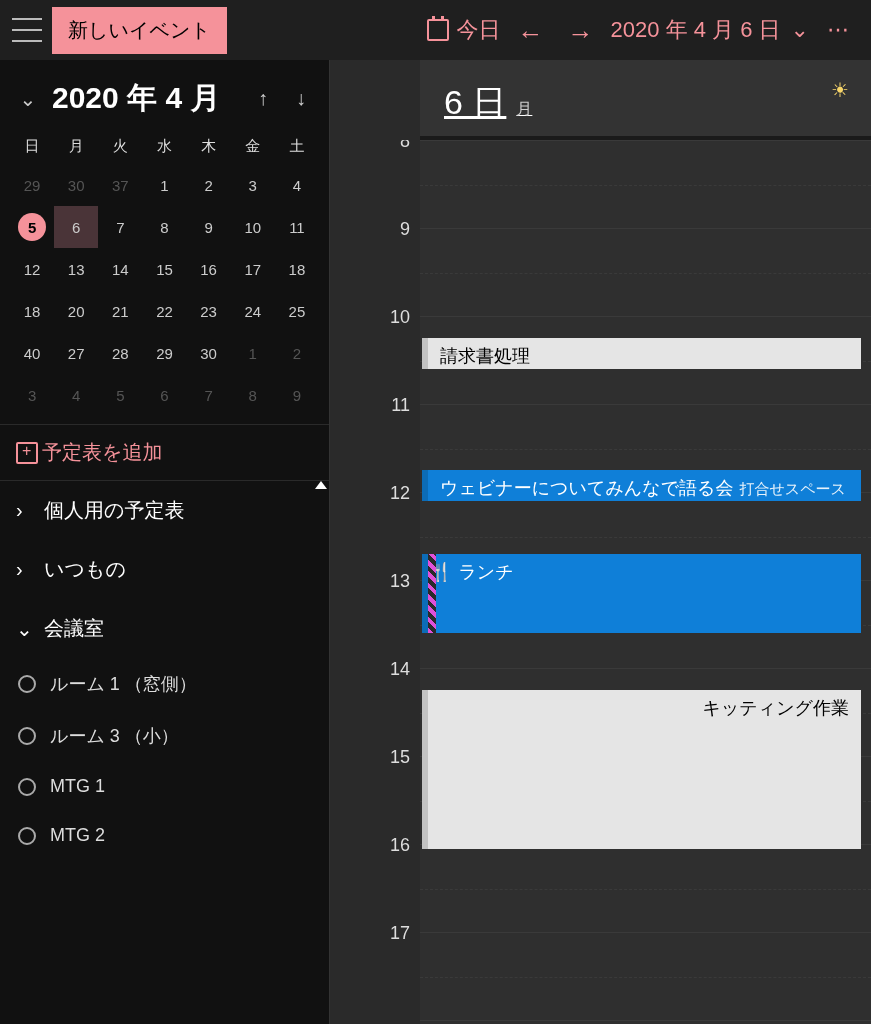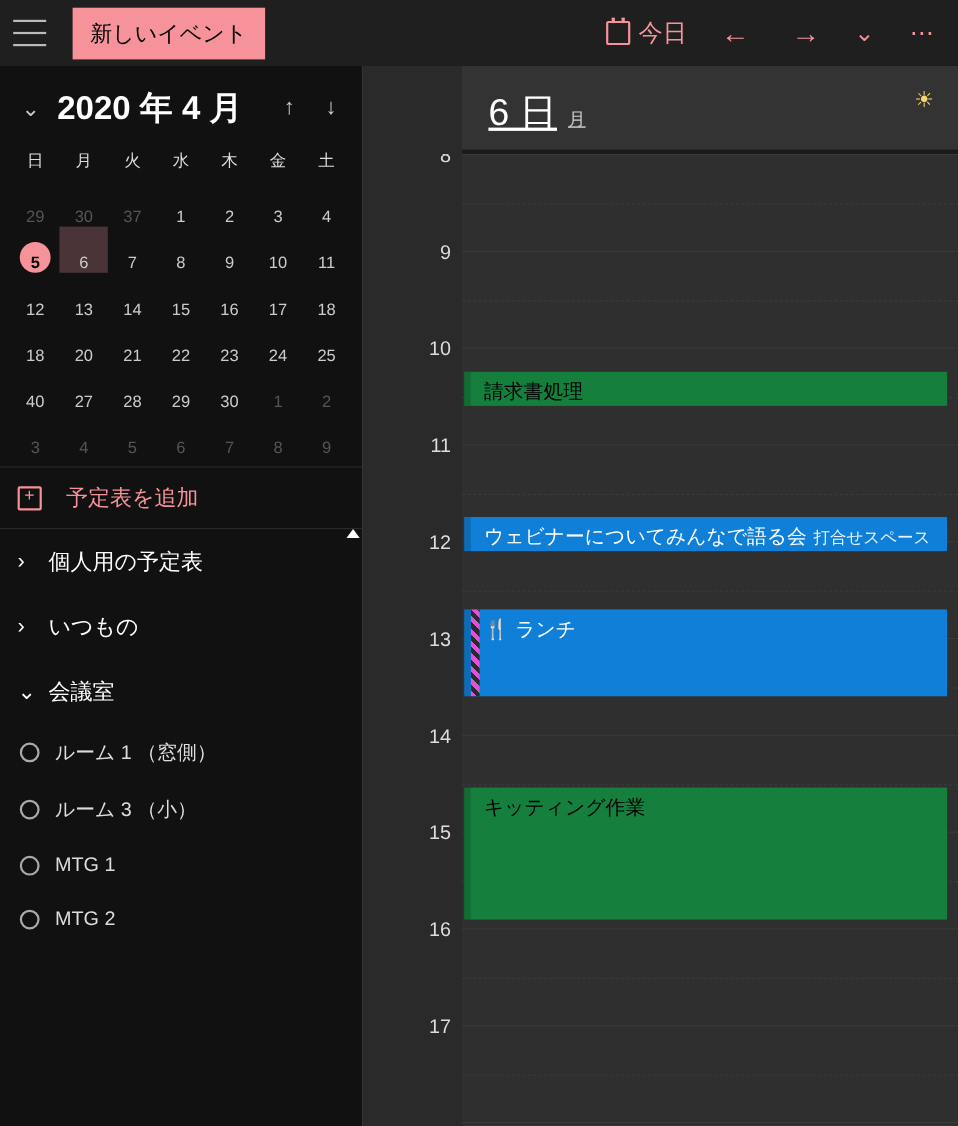--- a/index.html
+++ b/index.html
@@ -6,21 +6,21 @@
 body {
   width: 871px; height: 1024px;
   background: #1f1f1f; color: #fff;
   font-family: "Segoe UI", "Yu Gothic UI", "Meiryo", sans-serif;
   overflow: hidden; display: flex; flex-direction: column;
 }
 
 
 .topbar {
   height: 60px; display: flex; align-items: center;
-  padding: 0 12px; gap: 24px;
+  padding: 0 12px; gap: 10px;
 }
 .hamburger { width: 30px; height: 24px; display:flex; flex-direction:column; justify-content:space-between; cursor:pointer;}
 .hamburger span { display:block; height:2px; background:#bbb; }
 .new-event-btn {
   background:#f5929a; color:#000; border:none;
   padding: 10px 16px; font-size:20px; cursor:pointer;
 }
 .spacer { flex:1; }
 .today-btn { display:flex; align-items:center; gap:8px; color:#f5929a; font-size:22px; cursor:pointer;}
 .calendar-today-icon { width:22px; height:22px; border:2px solid #f5929a; border-radius:2px; position:relative;}
@@ -39,28 +39,28 @@
 
 
 .month-header { display:flex; align-items:center; padding:18px 14px 10px; gap:10px;}
 .month-title { font-size:30px; font-weight:600; flex:1;}
 .ch { width:28px; height:28px; display:flex; align-items:center; justify-content:center; font-size:20px; color:#ccc; cursor:pointer;}
 
 
 .mini-cal { padding: 0 10px 8px;}
 .dow-row, .week-row { display:grid; grid-template-columns: repeat(7, 1fr); }
 .dow-cell { text-align:center; font-size:15px; color:#ddd; padding:8px 0;}
-.day-cell { height:42px; display:flex; align-items:flex-end; justify-content:center; font-size:15px; color:#ccc; cursor:pointer; position:relative;}
+.day-cell { height:42px; display:flex; align-items:center; justify-content:center; font-size:15px; color:#ccc; cursor:pointer; position:relative;}
 .day-cell.other-month { color:#555;}
 .day-cell.today .bubble { position:absolute; width:28px; height:28px; border-radius:50%; background:#f5929a; z-index:0;}
 .day-cell.today span{ color:#000; z-index:1; font-weight:600;}
 .day-cell.selected { background:#4a3438;}
 
 
-.add-cal { display:flex; align-items:center; gap:22px; padding:14px 16px; color:#f5929a; font-size:20px; border-top:1px solid #2a2a2a; border-bottom:1px solid #2a2a2a; cursor:pointer;}
+.add-cal { display:flex; align-items:center; gap:4px; padding:14px 16px; color:#f5929a; font-size:20px; border-top:1px solid #2a2a2a; border-bottom:1px solid #2a2a2a; cursor:pointer;}
 .add-cal-icon { width:22px; height:22px; border:2px solid #f5929a; border-radius:2px; position:relative;}
 .add-cal-icon::before{content:"+";position:absolute;top:-2px;left:4px;font-size:16px;color:#f5929a;}
 
 
 .cal-list { flex:1; overflow-y:auto; position:relative;}
 .cal-list::-webkit-scrollbar{width:4px;}
 .cal-list::-webkit-scrollbar-thumb{background:#666;}
 .scroll-hint { position:absolute; right:2px; top:0; width:0;height:0; border-left:6px solid transparent; border-right:6px solid transparent; border-bottom:8px solid #fff;}
 .group-header { display:flex; align-items:center; gap:12px; padding:16px 16px; font-size:20px; cursor:pointer;}
 .group-item { display:flex; align-items:center; gap:14px; padding:14px 18px; font-size:18px; color:#ddd; cursor:pointer;}
@@ -76,21 +76,21 @@
 .time-col { width:90px; background:#2a2a2a;}
 .events-col { flex:1; position:relative;}
 .hour-row { height:88px; border-top:1px solid #3a3a3a; position:relative;}
 .half-line { position:absolute; top:44px; left:0; right:0; border-top:1px dashed #3a3a3a;}
 .hour-label { position:absolute; left:-60px; top:-10px; width:50px; text-align:right; font-size:18px; color:#ddd;}
 .event {
   position:absolute; left:2px; right:10px;
   padding:6px 12px; font-size:18px; overflow:hidden;
   border-left:6px solid rgba(0,0,0,0.15);
 }
-.event.green { background:#15803d; color:#000;}
+.event.green { background:#e5e5e5; color:#000;}
 .event.blue { background:#0f7fd8; color:#fff;}
 .event .loc { font-size:15px; opacity:0.9; margin-left:6px;}
 .lunch-stripe {
   position:absolute; left:0; top:0; bottom:0; width:8px;
   background: repeating-linear-gradient(45deg,#e050d8,#e050d8 4px,#2a2a2a 4px,#2a2a2a 8px);
 }
 .fork { margin-right:6px;}
 </style>
 </head>
 <body>
@@ -103,20 +103,21 @@
     </div>
   <button class="new-event-btn">新しいイベント</button>
   <div class="spacer"></div>
   <div class="today-btn">
     <div class="calendar-today-icon"></div>
     <span>今日</span>
   </div>
   <div class="arrow-btn">←</div>
   <div class="arrow-btn">→</div>
   <div class="date-display">
+    <span>2020 年 4 月 6 日</span>
     <span>⌄</span>
   </div>
   <div class="more-btn">⋯</div>
 </div>
 
 <div class="main">
 
   <div class="sidebar">
     <div class="month-header">
       <div class="ch">⌄</div>
@@ -371,18 +372,18 @@
             <div class="half-line"></div>
             <div class="hour-label">16</div>
           </div>
           <div class="hour-row">
             <div class="half-line"></div>
             <div class="hour-label">17</div>
           </div>
           <div class="hour-row"></div>
           <div class="event green" style="top: 198px; height: 30.8px;"><span>請求書処理</span></div>
           <div class="event blue" style="top: 330px; height: 30.8px;"><span>ウェビナーについてみんなで語る会</span><span class="loc">打合せスペースB(</span></div>
-          <div class="event blue" style="top: 413.6px; height: 79.2px; padding-left: 12px;"><div class="lunch-stripe"></div><span class="fork">🍴</span><span>ランチ</span></div>
-          <div class="event green" style="top: 576px; height: 120px;"><span>キッティング作業</span></div>
+          <div class="event blue" style="top: 413.6px; height: 79.2px; padding-left: 2px;"><div class="lunch-stripe"></div><span class="fork">🍴</span><span>ランチ</span></div>
+          <div class="event green" style="top: 550px; height: 159px; text-align: right;"><span>キッティング作業</span></div>
         </div>
     </div>
   </div>
 </div>
 
 </body></html>

